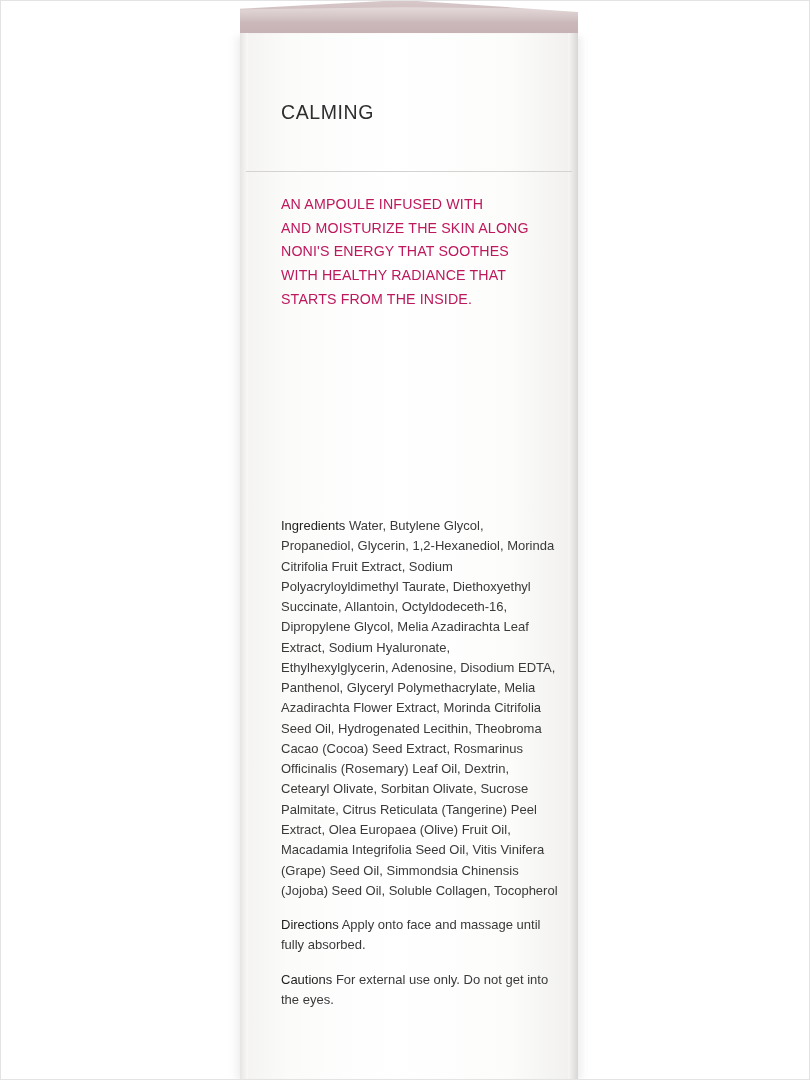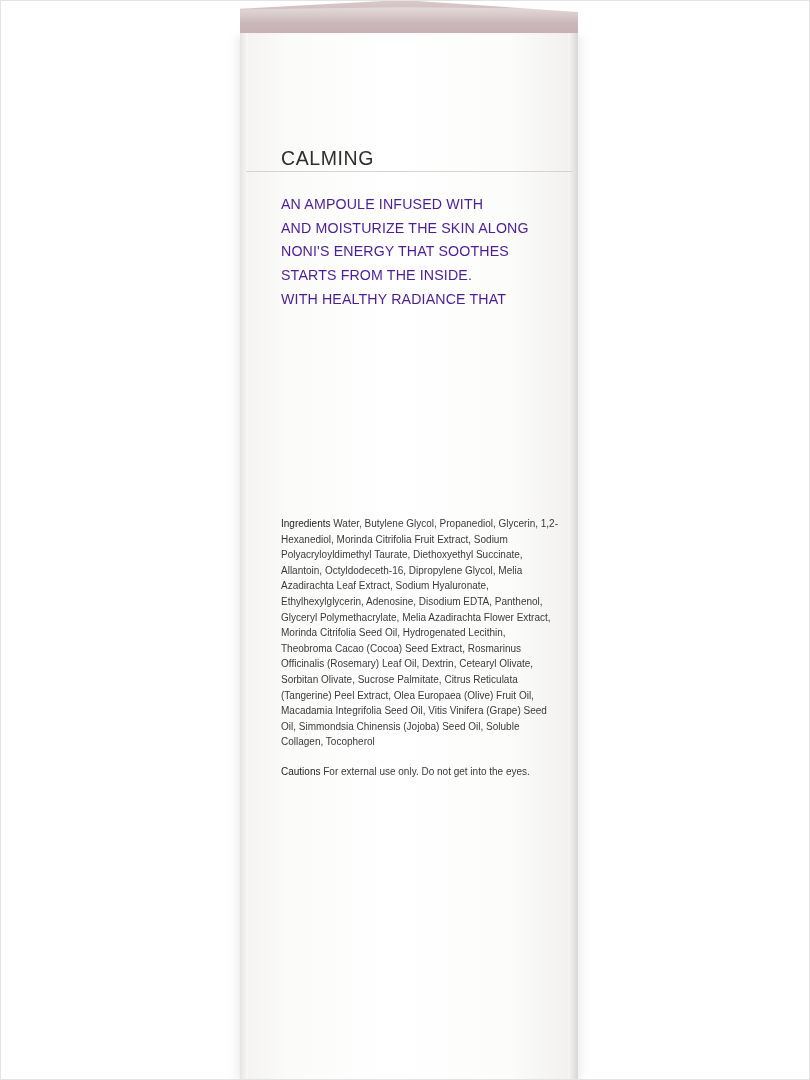--- a/index.html
+++ b/index.html
@@ -104,40 +104,40 @@
     position: absolute;
     left: 281px;
     top: 99px;
     width: 270px;
     font-size: 19.5px;
     letter-spacing: 0.6px;
     line-height: 1.42;
     color: #2e2e2e;
     font-weight: 400;
   }
-  .title .line { display: block; margin-top: 46px; }
+  .title .line { display: block; }
 
   .lede {
     position: absolute;
     left: 281px;
     top: 193px;
     width: 272px;
     font-size: 14.2px;
     line-height: 1.67;
     letter-spacing: 0.15px;
-    color: #4c1d95;
+    color: #be185d;
   }
   .lede .line { display: block; }
 
   .fineprint {
     position: absolute;
     left: 281px;
     top: 516px;
     width: 278px;
-    font-size: 10px;
+    font-size: 13px;
     line-height: 1.56;
     color: #3a3a3a;
   }
   .fineprint p { margin: 0 0 14px 0; }
   .fineprint p:last-child { margin-bottom: 0; }
   .fineprint .lead { color: #1e1e1e; }
 
   
   .photo-frame {
     position: absolute;
@@ -167,23 +167,24 @@
   <div class="title">
     <span class="line">CALMING</span>
   </div>
 
   <div class="divider" id="divider-top"></div>
 
   <div class="lede">
     <span class="line">AN AMPOULE INFUSED WITH</span>
     <span class="line">AND MOISTURIZE THE SKIN ALONG</span>
     <span class="line">NONI'S ENERGY THAT SOOTHES</span>
+    <span class="line">WITH HEALTHY RADIANCE THAT</span>
     <span class="line">STARTS FROM THE INSIDE.</span>
-    <span class="line">WITH HEALTHY RADIANCE THAT</span>
   </div>
 
   <div class="fineprint">
     <p><span class="lead">Ingredients</span><span> Water, Butylene Glycol, Propanediol, Glycerin, 1,2-Hexanediol, Morinda Citrifolia Fruit Extract, Sodium Polyacryloyldimethyl Taurate, Diethoxyethyl Succinate, Allantoin, Octyldodeceth-16, Dipropylene Glycol, Melia Azadirachta Leaf Extract, Sodium Hyaluronate, Ethylhexylglycerin, Adenosine, Disodium EDTA, Panthenol, Glyceryl Polymethacrylate, Melia Azadirachta Flower Extract, Morinda Citrifolia Seed Oil, Hydrogenated Lecithin, Theobroma Cacao (Cocoa) Seed Extract, Rosmarinus Officinalis (Rosemary) Leaf Oil, Dextrin, Cetearyl Olivate, Sorbitan Olivate, Sucrose Palmitate, Citrus Reticulata (Tangerine) Peel Extract, Olea Europaea (Olive) Fruit Oil, Macadamia Integrifolia Seed Oil, Vitis Vinifera (Grape) Seed Oil, Simmondsia Chinensis (Jojoba) Seed Oil, Soluble Collagen, Tocopherol</span></p>
+    <p><span class="lead">Directions</span><span> Apply onto face and massage until fully absorbed.</span></p>
     <p><span class="lead">Cautions</span><span> For external use only. Do not get into the eyes.</span></p>
   </div>
 
   <div class="photo-frame"></div>
 </div>
 
 </body></html>

